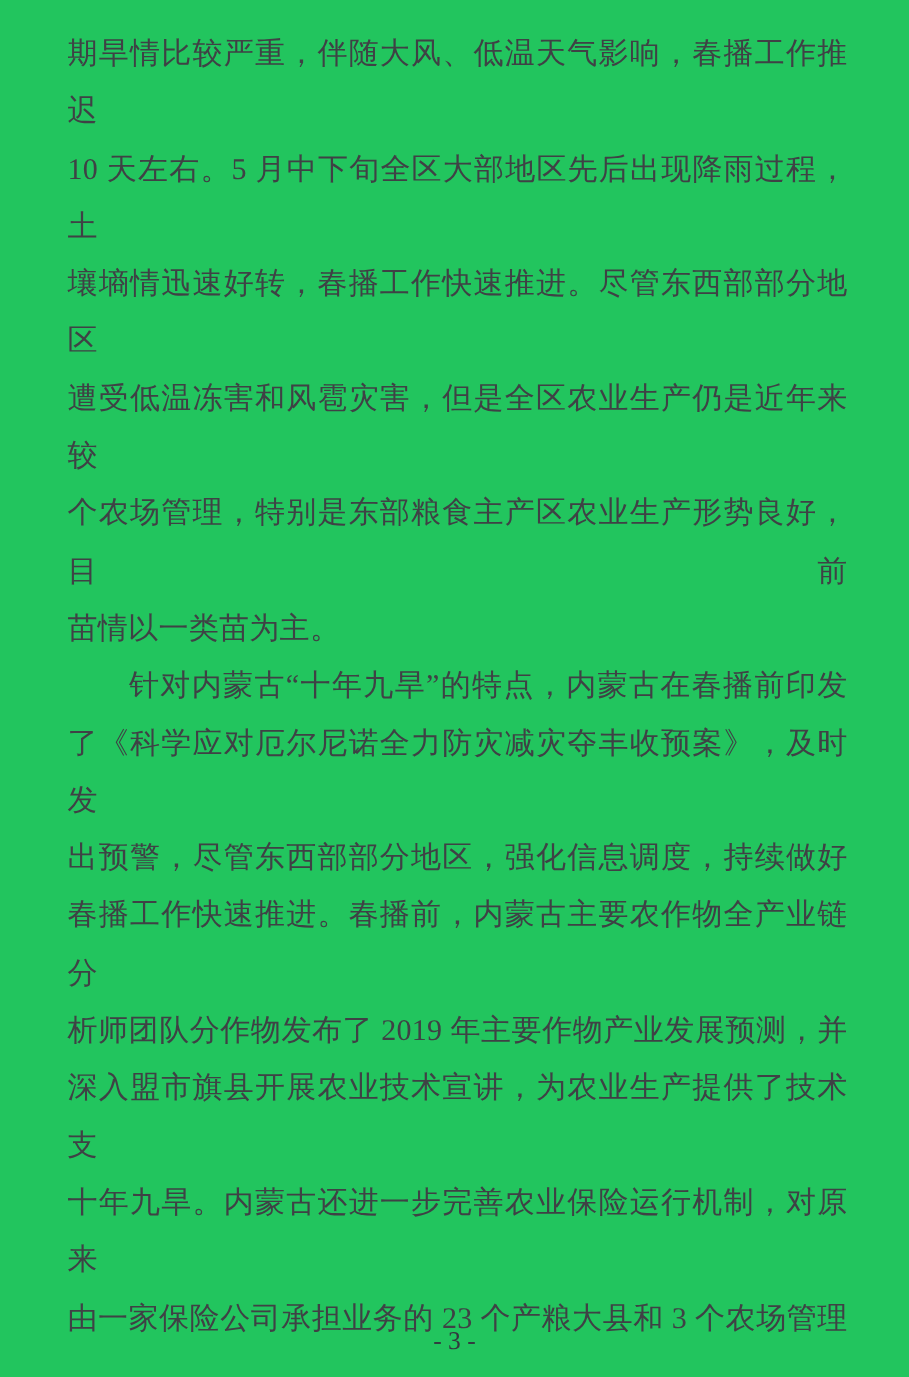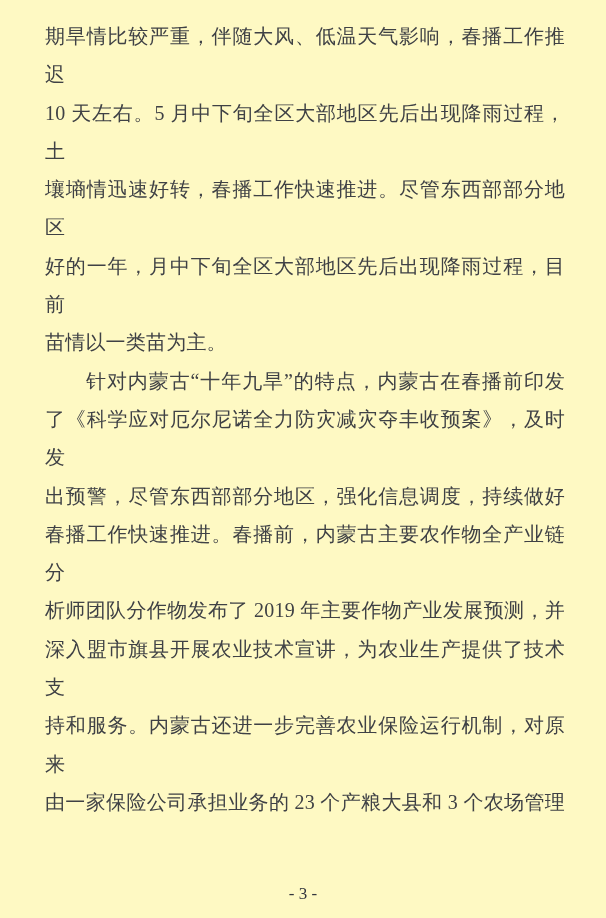--- a/index.html
+++ b/index.html
@@ -1,21 +1,21 @@
 <!DOCTYPE html>
 <html><head>
 <meta charset="utf-8">
 <style>
   html, body { margin: 0; padding: 0; background: #e8e8e8; }
   .page {
     position: relative;
     width: 606px;
     height: 918px;
     margin: 0 auto;
-    background: #fef9c3;
+    background: #22c55e;
     font-family: "Liberation Serif", "DejaVu Serif", serif;
     color: #3f4145;
     overflow: hidden;
   }
   .content {
     position: absolute;
     top: 17px;
     left: 45px;
     width: 520px;
   }
@@ -43,31 +43,32 @@
 </head>
 <body>
 
 <div class="page">
   <div class="content">
 
     <div class="para">
         <div class="line">期旱情比较严重，伴随大风、低温天气影响，春播工作推迟</div>
         <div class="line">10 天左右。5 月中下旬全区大部地区先后出现降雨过程，土</div>
         <div class="line">壤墒情迅速好转，春播工作快速推进。尽管东西部部分地区</div>
-        <div class="line">好的一年，月中下旬全区大部地区先后出现降雨过程，目前</div>
+        <div class="line">遭受低温冻害和风雹灾害，但是全区农业生产仍是近年来较</div>
+        <div class="line">个农场管理，特别是东部粮食主产区农业生产形势良好，目前</div>
         <div class="line para-end">苗情以一类苗为主。</div>
       </div>
 
     <div class="para">
         <div class="line indent">针对内蒙古“十年九旱”的特点，内蒙古在春播前印发</div>
         <div class="line">了《科学应对厄尔尼诺全力防灾减灾夺丰收预案》，及时发</div>
         <div class="line">出预警，尽管东西部部分地区，强化信息调度，持续做好</div>
         <div class="line">春播工作快速推进。春播前，内蒙古主要农作物全产业链分</div>
         <div class="line">析师团队分作物发布了 2019 年主要作物产业发展预测，并</div>
         <div class="line">深入盟市旗县开展农业技术宣讲，为农业生产提供了技术支</div>
-        <div class="line">持和服务。内蒙古还进一步完善农业保险运行机制，对原来</div>
+        <div class="line">十年九旱。内蒙古还进一步完善农业保险运行机制，对原来</div>
         <div class="line">由一家保险公司承担业务的 23 个产粮大县和 3 个农场管理</div>
       </div>
 
   </div>
 
   <div class="page-number">- 3 -</div>
 </div>
 
 </body></html>

